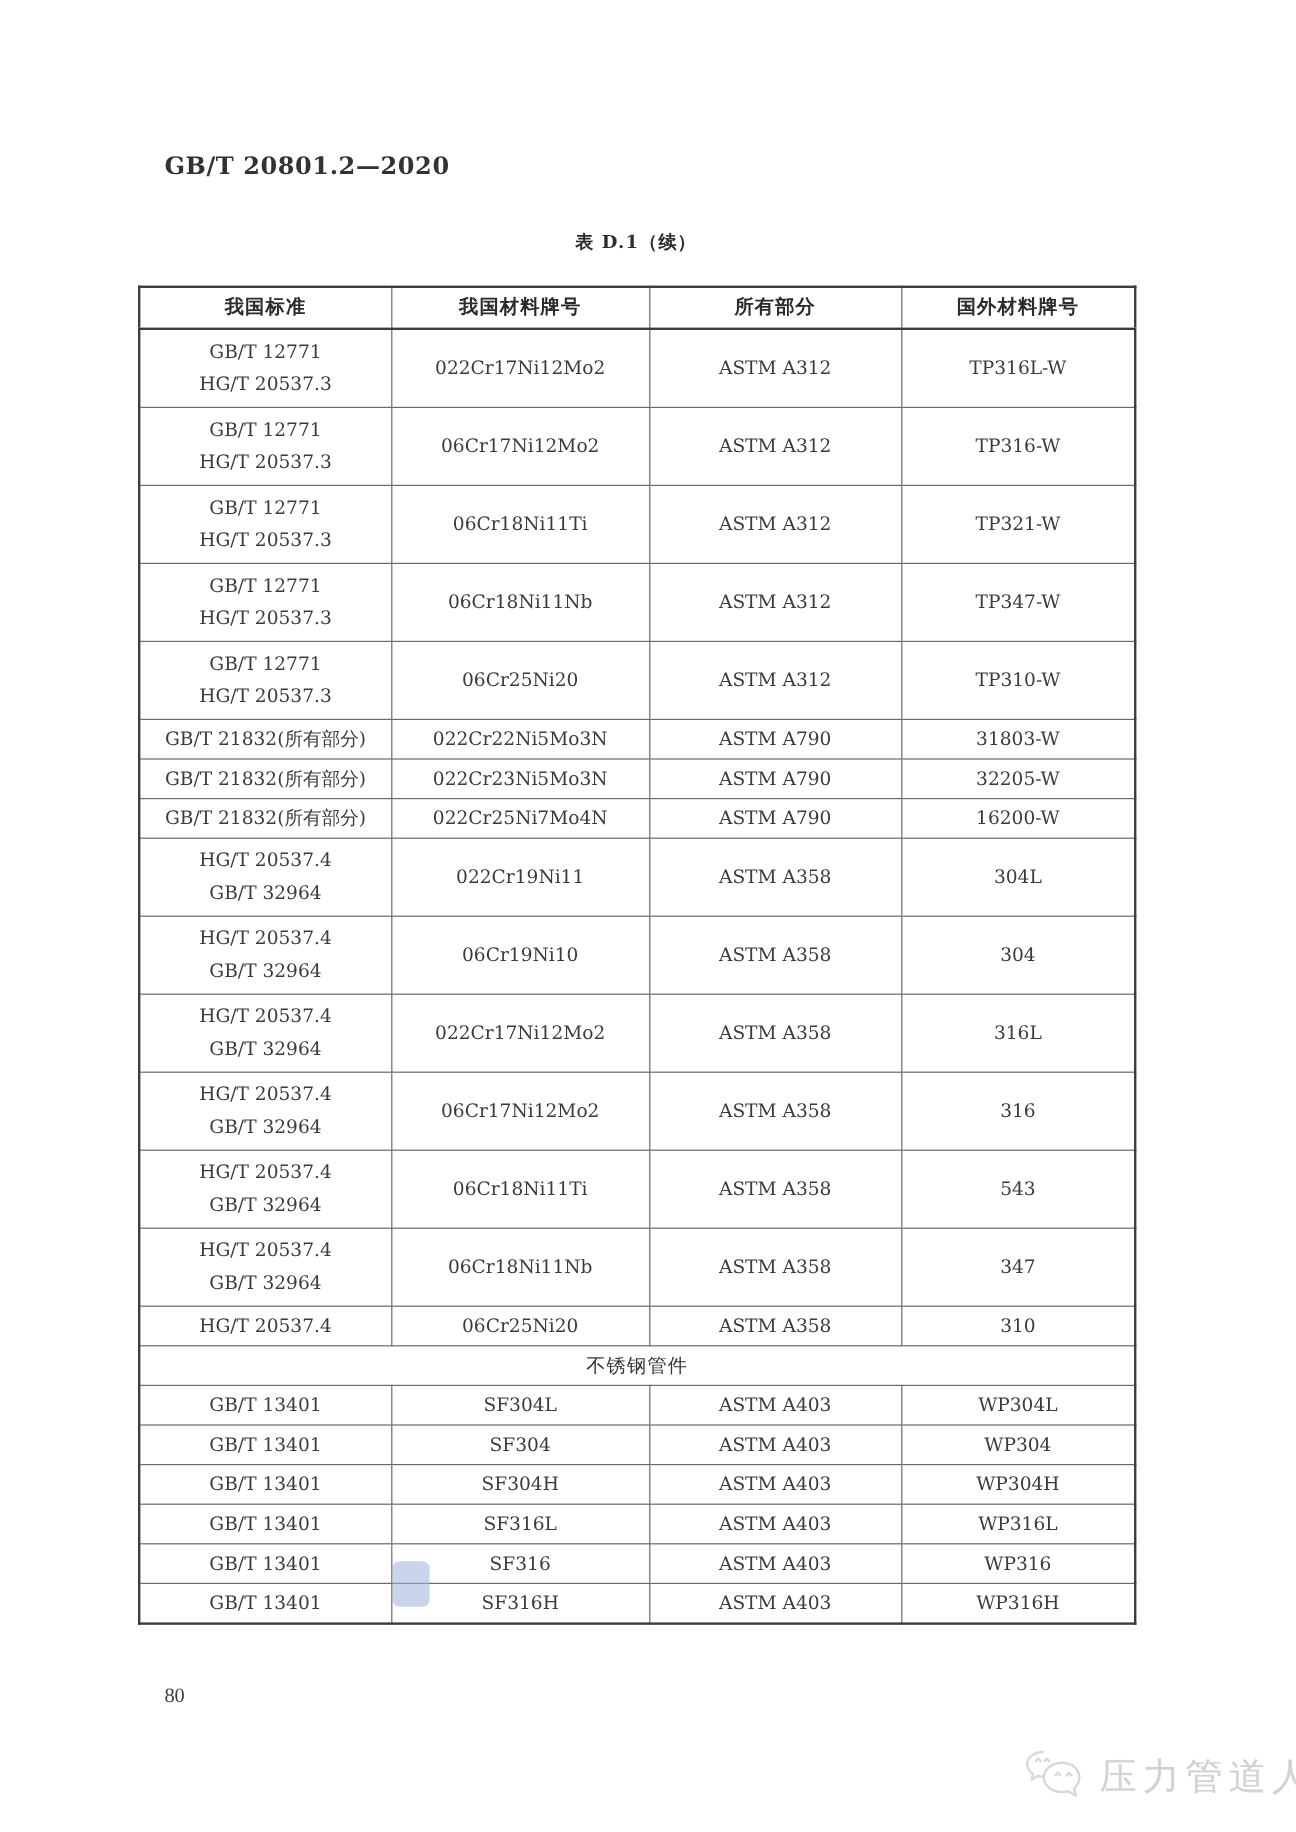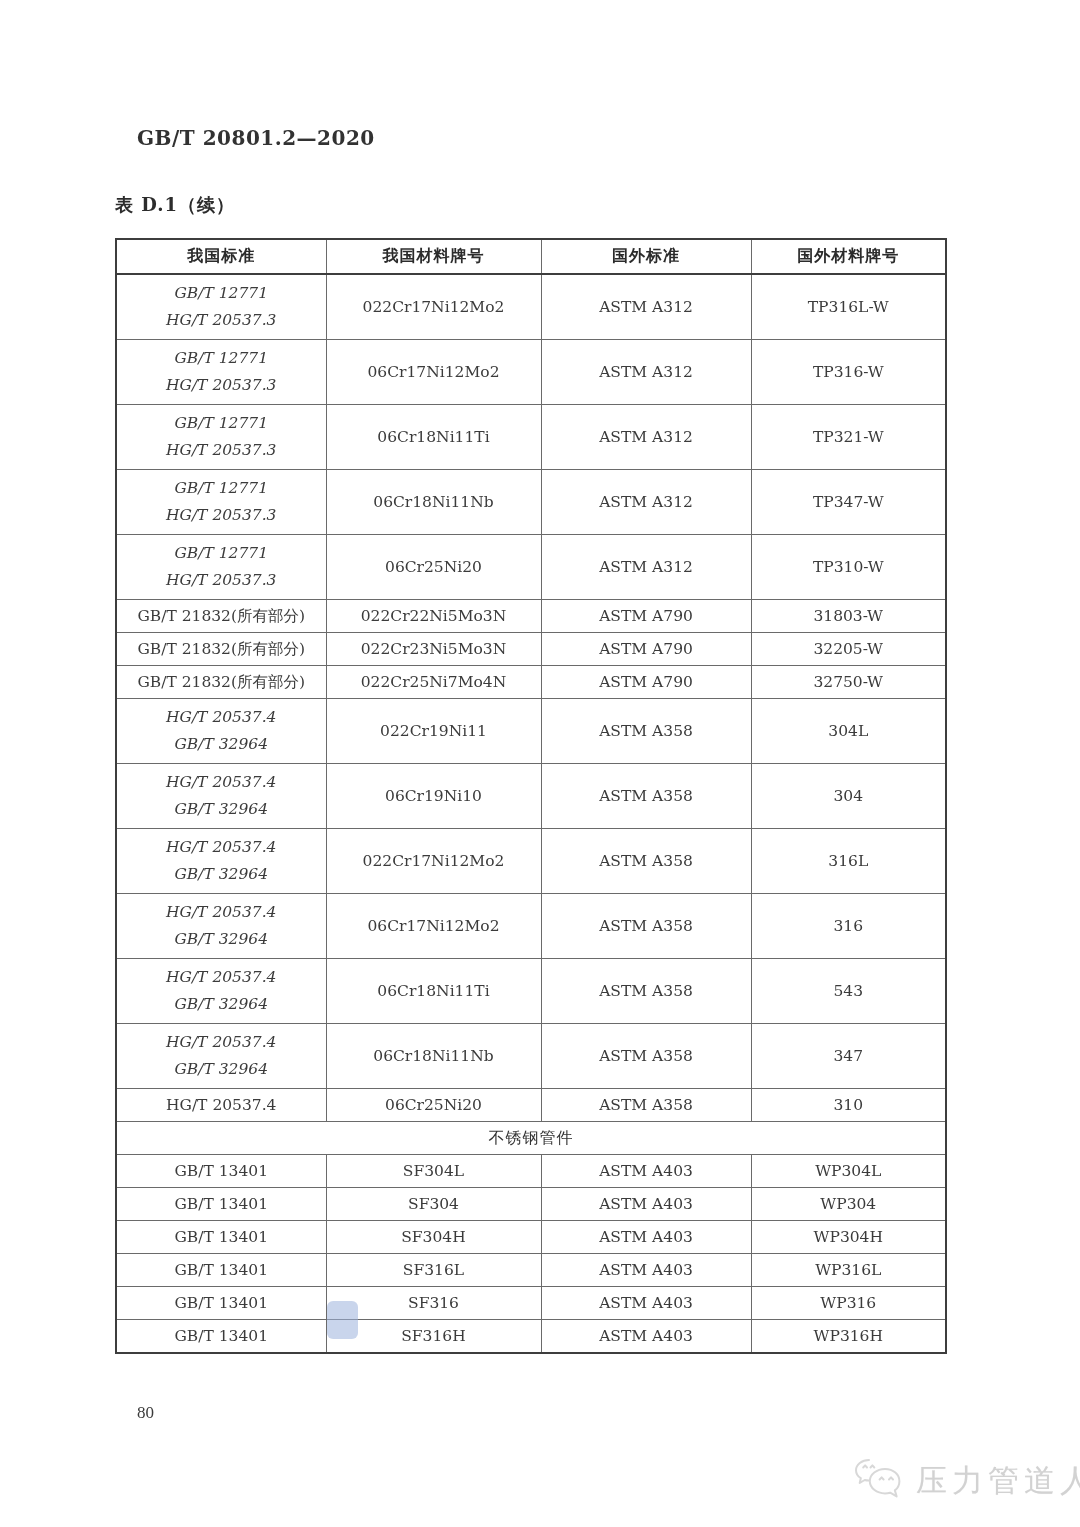--- a/index.html
+++ b/index.html
@@ -7,39 +7,39 @@
     width:1080px;height:1527px;background:#ffffff;position:relative;
     font-family:"DejaVu Serif","Liberation Serif",serif;color:#3a3a3a;
     -webkit-font-smoothing:antialiased;
   }
   .page{position:absolute;inset:0;background:#fff;overflow:hidden;}
   .doc-code{
     position:absolute;left:137px;top:126px;font-size:20px;letter-spacing:.5px;
     color:#323232;font-weight:600;
   }
   .caption{
-    position:absolute;left:115px;top:193px;width:830px;
-    font-size:18px;font-weight:700;color:#2c2c2c;letter-spacing:1px;
+    position:absolute;left:115px;top:193px;width:830px;text-align:center;
+    font-size:15px;font-weight:700;color:#2c2c2c;letter-spacing:1px;
   }
   table.cmp{
     position:absolute;left:115px;top:238px;width:830px;
     border-collapse:collapse;table-layout:fixed;
     border:2px solid #3d3d3d;background:transparent;
   }
   table.cmp th,table.cmp td{
     border:1px solid #6a6a6a;text-align:center;vertical-align:middle;
     padding:0 4px;overflow:hidden;
   }
   table.cmp thead tr{border-bottom:2px solid #3d3d3d;}
   table.cmp th{
     height:33px;font-size:16px;font-weight:700;color:#2b2b2b;letter-spacing:1px;
   }
   table.cmp td{height:32px;font-size:15.5px;color:#3b3b3b;}
   table.cmp tr.tall td{height:64px;}
-  table.cmp td .line{line-height:27px;font-style:italic;}
+  table.cmp td .line{line-height:27px;}
   table.cmp td.section{font-size:16px;height:32px;letter-spacing:1px;color:#333;}
   .page-number{
     position:absolute;left:137px;top:1403px;font-size:17px;color:#3b3b3b;font-family:Liberation Serif, serif;
   }
   .blue-stamp{
     position:absolute;left:327px;top:1301px;width:31px;height:38px;
     background:#9db3dd;opacity:.55;border-radius:6px;
   }
   .wm{
     position:absolute;left:851px;top:1457px;display:flex;align-items:center;gap:9px;
@@ -64,21 +64,21 @@
     <colgroup>
       <col style="width:210px">
         <col style="width:215px">
         <col style="width:210px">
         <col style="width:195px">
     </colgroup>
     <thead>
         <tr>
           <th>我国标准</th>
           <th>我国材料牌号</th>
-          <th>国外标准</th>
+          <th>所有部分</th>
           <th>国外材料牌号</th>
         </tr>
       </thead>
     <tbody>
         <tr class="tall">
           <td>
             <div class="line">GB/T 12771</div>
             <div class="line">HG/T 20537.3</div>
           </td>
           <td>022Cr17Ni12Mo2</td>
@@ -130,21 +130,21 @@
         <tr>
           <td>GB/T 21832(所有部分)</td>
           <td>022Cr23Ni5Mo3N</td>
           <td>ASTM A790</td>
           <td>32205-W</td>
         </tr>
         <tr>
           <td>GB/T 21832(所有部分)</td>
           <td>022Cr25Ni7Mo4N</td>
           <td>ASTM A790</td>
-          <td>32750-W</td>
+          <td>16200-W</td>
         </tr>
         <tr class="tall">
           <td>
             <div class="line">HG/T 20537.4</div>
             <div class="line">GB/T 32964</div>
           </td>
           <td>022Cr19Ni11</td>
           <td>ASTM A358</td>
           <td>304L</td>
         </tr>

